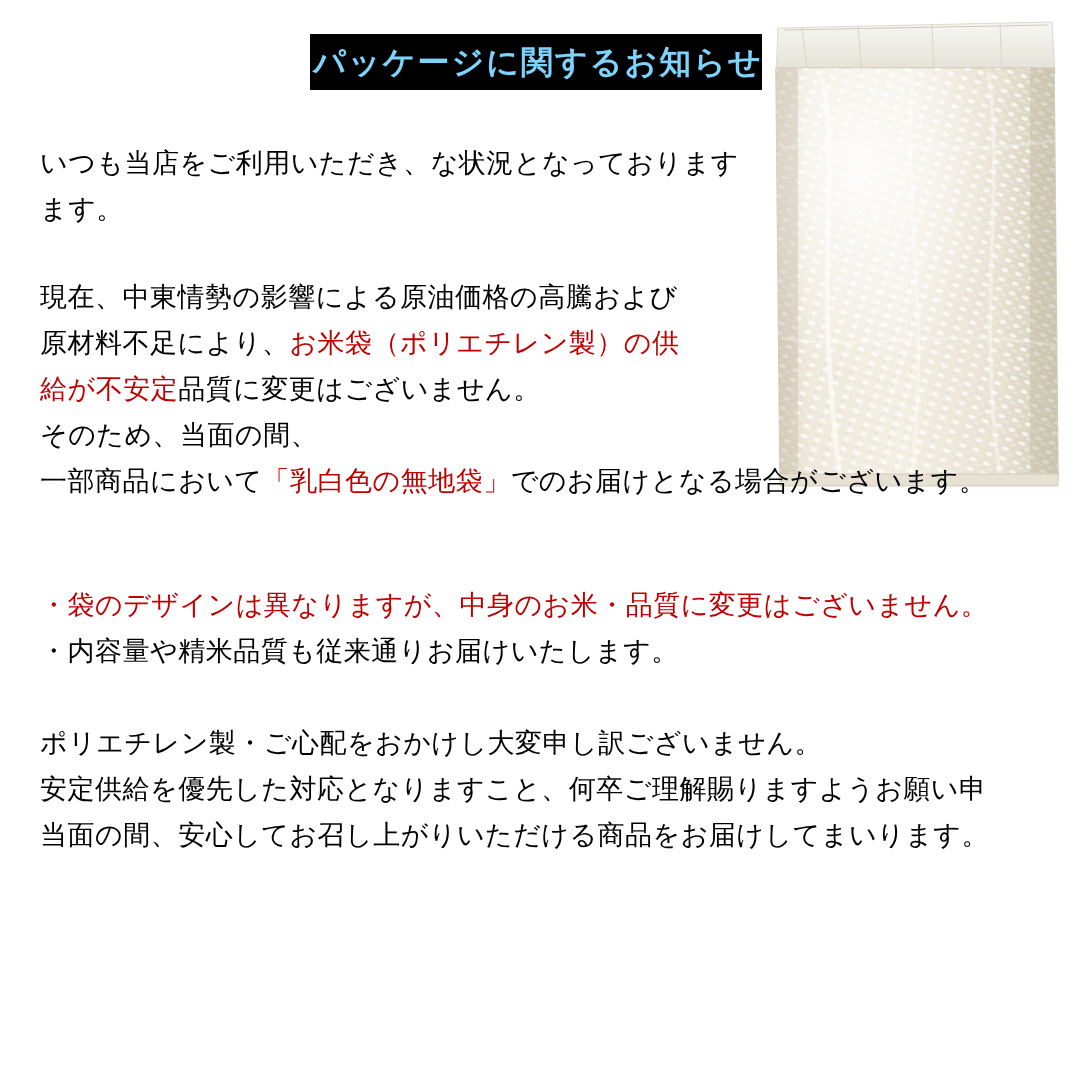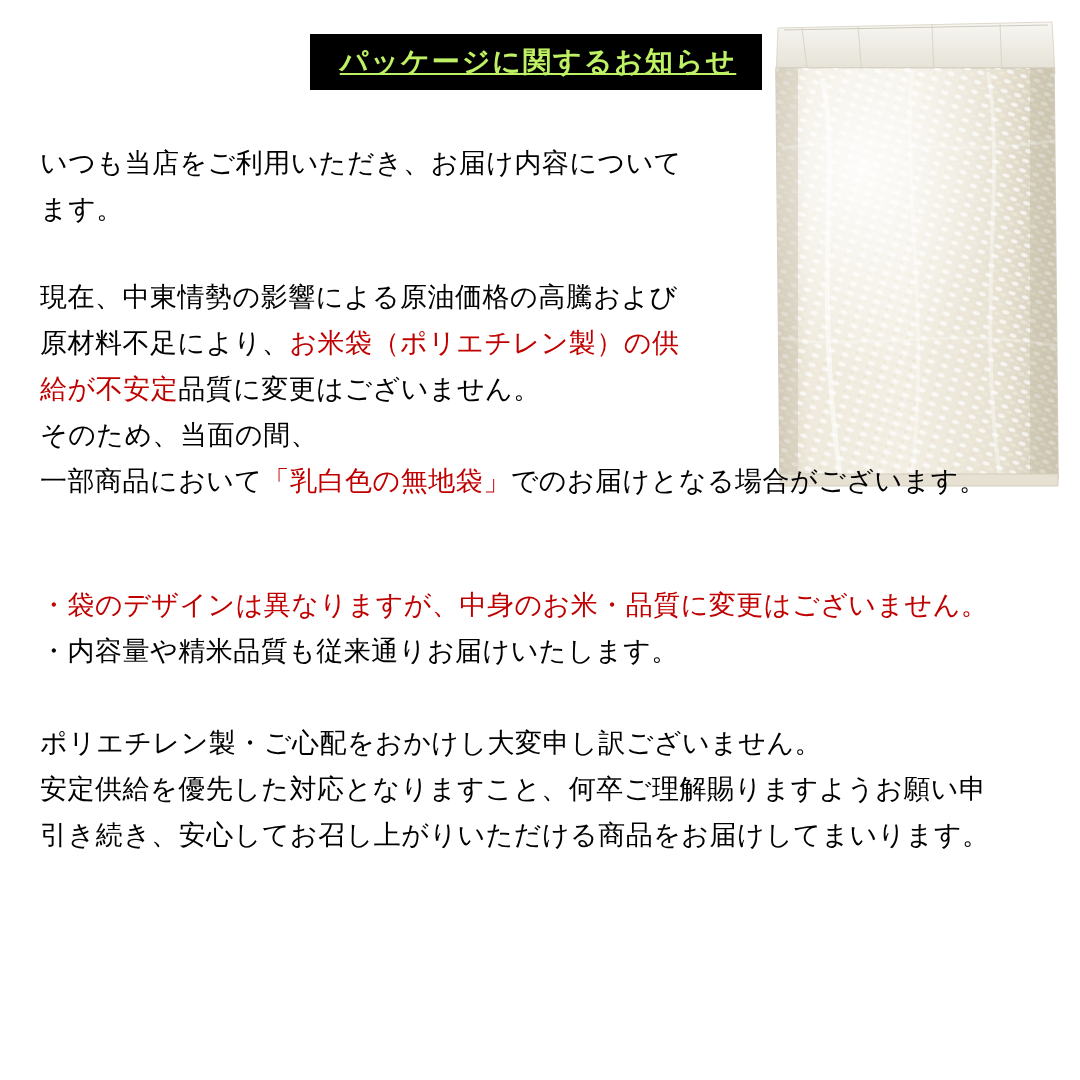--- a/index.html
+++ b/index.html
@@ -29,27 +29,26 @@
     left: 310px;
     top: 34px;
     width: 456px;
     height: 56px;
     background: #000000;
     display: flex;
     align-items: center;
     justify-content: center;
   }
   .title-banner .title-text {
-    color: #bef264;
-    font-size: 28px;
+    color: #7dd3fc;
+    font-size: 32px;
     font-weight: bold;
     letter-spacing: 2px;
     line-height: 1;
     white-space: nowrap;
-    text-decoration: underline;
   }
 
   
   .photo {
     position: absolute;
     left: 762px;
     top: 8px;
     width: 308px;
     height: 492px;
     overflow: hidden;
@@ -149,21 +148,21 @@
         <path d="M20 330 C 100 344, 190 318, 296 338" stroke="#ffffff" stroke-opacity="0.25" stroke-width="3" fill="none"></path>
       </g>
 
       <path d="M18 466 L296 466 L296 478 L18 478 Z" fill="#e6e1d3" stroke="#d3cdbd" stroke-width="1"></path>
     </svg>
   </div>
 
   <div class="body-text">
 
     <div class="para">
-      <div class="line blk">いつも当店をご利用いただき、お届け内容について</div>
+      <div class="line blk">いつも当店をご利用いただき、な状況となっております</div>
       <div class="line blk">ます。</div>
     </div>
 
     <div class="spacer-md"></div>
 
     <div class="para">
       <div class="line blk">現在、中東情勢の影響による原油価格の高騰および</div>
       <div class="line"><span class="blk">原材料不足により、</span><span class="red">お米袋（ポリエチレン製）の供</span></div>
       <div class="line"><span class="red">給が不安定</span><span class="blk">品質に変更はございません。</span></div>
       <div class="line blk">そのため、当面の間、</div>
@@ -175,17 +174,17 @@
     <div class="para">
       <div class="line red">・袋のデザインは異なりますが、中身のお米・品質に変更はございません。</div>
       <div class="line blk">・内容量や精米品質も従来通りお届けいたします。</div>
     </div>
 
     <div class="spacer-lg"></div>
 
     <div class="para">
       <div class="line blk">ポリエチレン製・ご心配をおかけし大変申し訳ございません。</div>
       <div class="line blk">安定供給を優先した対応となりますこと、何卒ご理解賜りますようお願い申</div>
-      <div class="line blk">引き続き、安心してお召し上がりいただける商品をお届けしてまいります。</div>
+      <div class="line blk">当面の間、安心してお召し上がりいただける商品をお届けしてまいります。</div>
     </div>
 
   </div>
 </div>
 
 </body></html>

